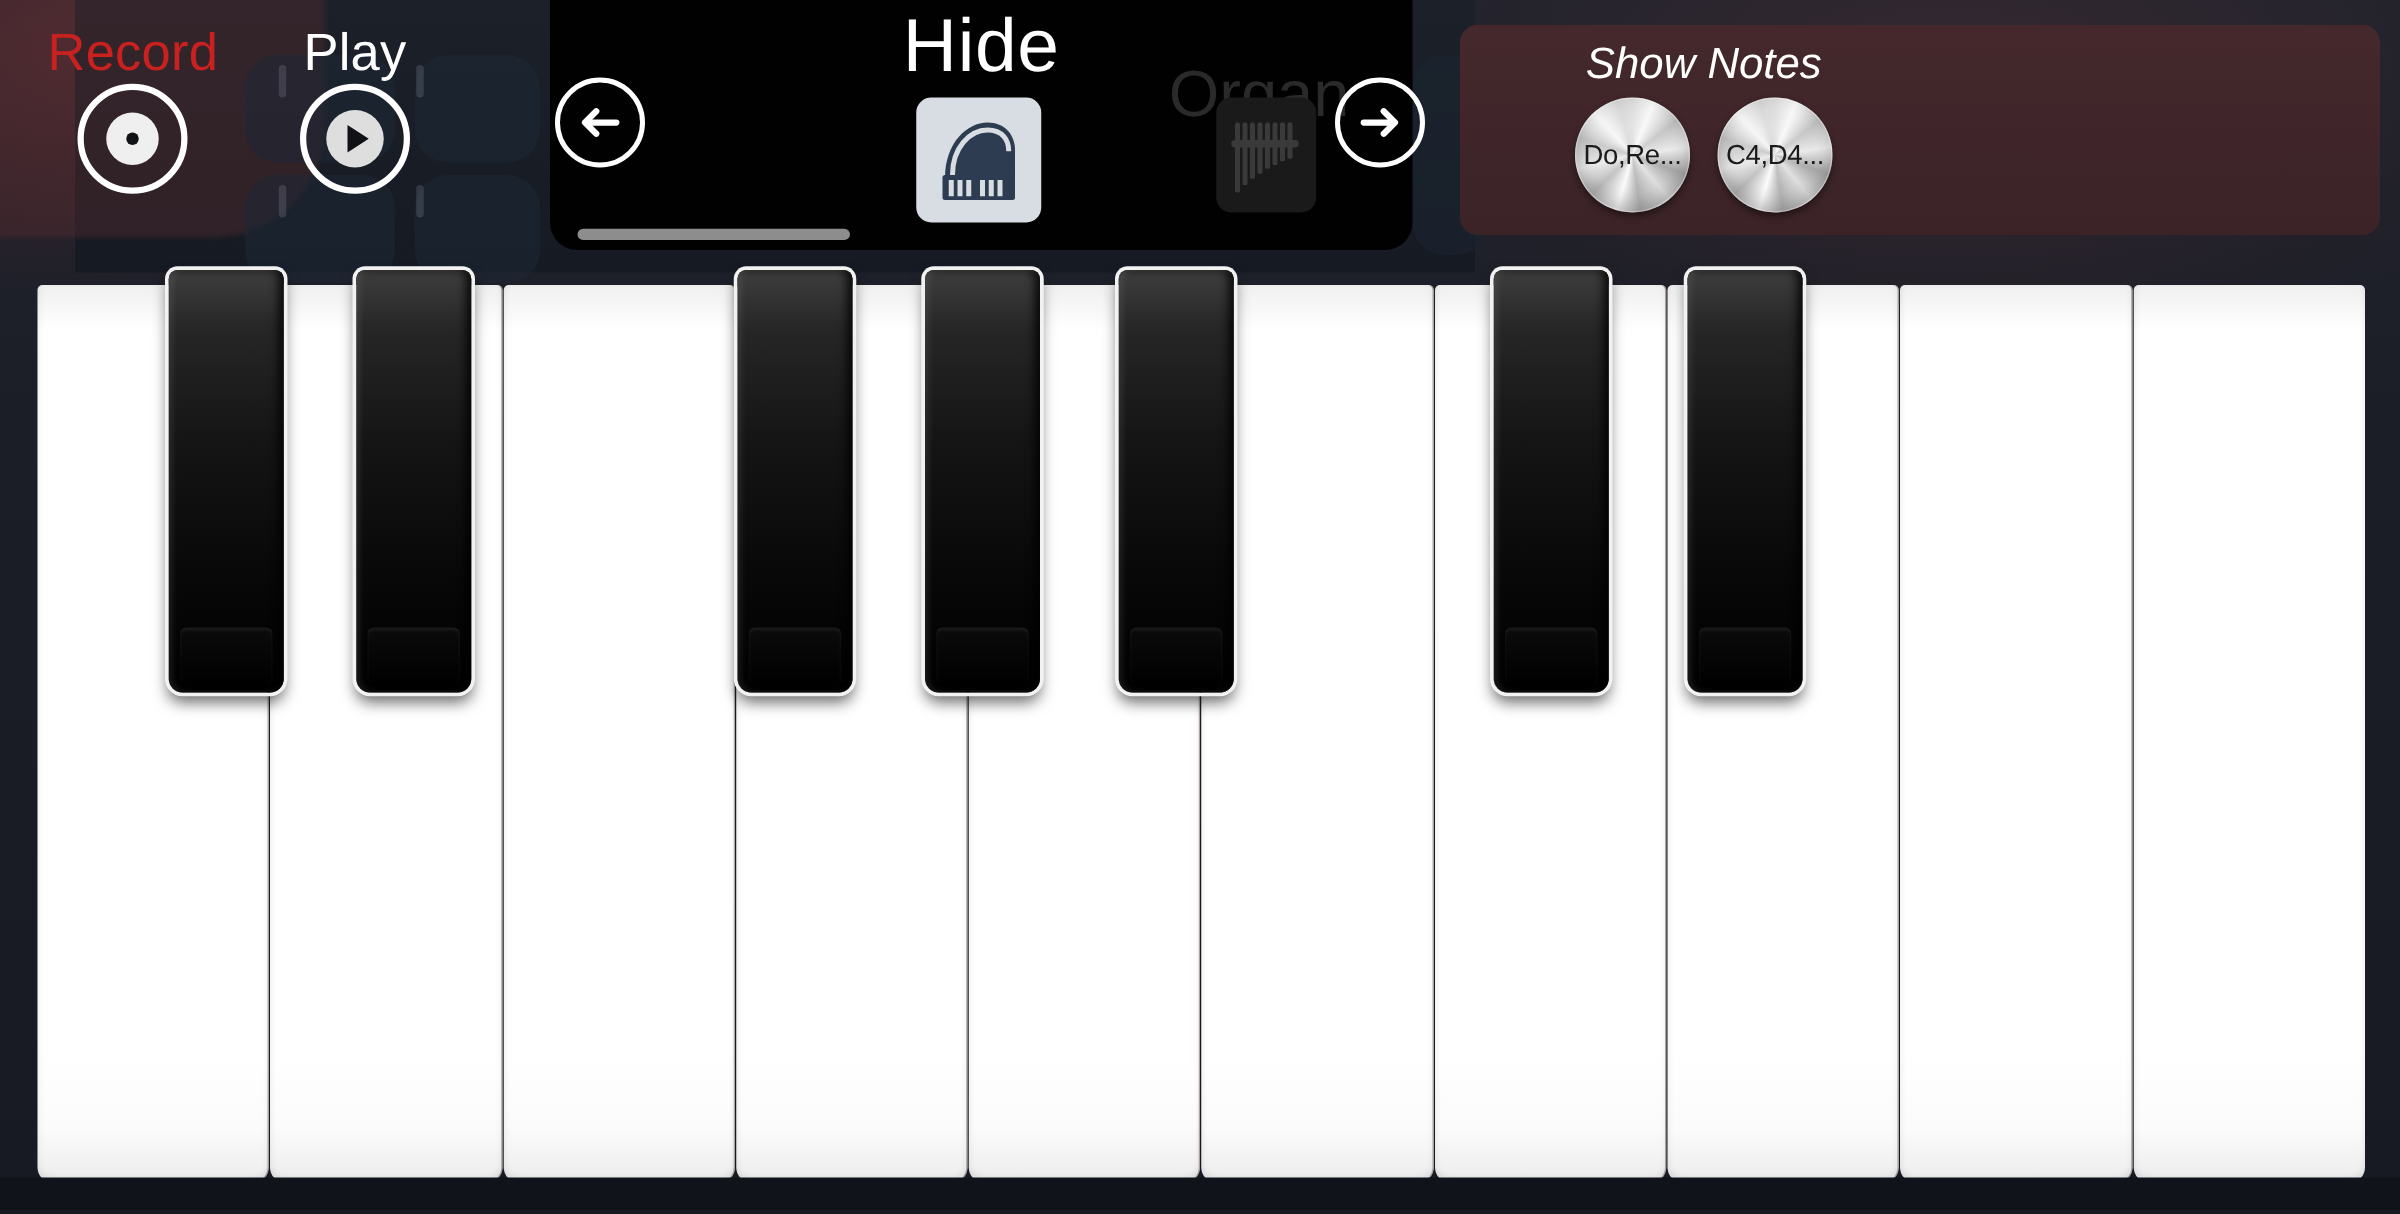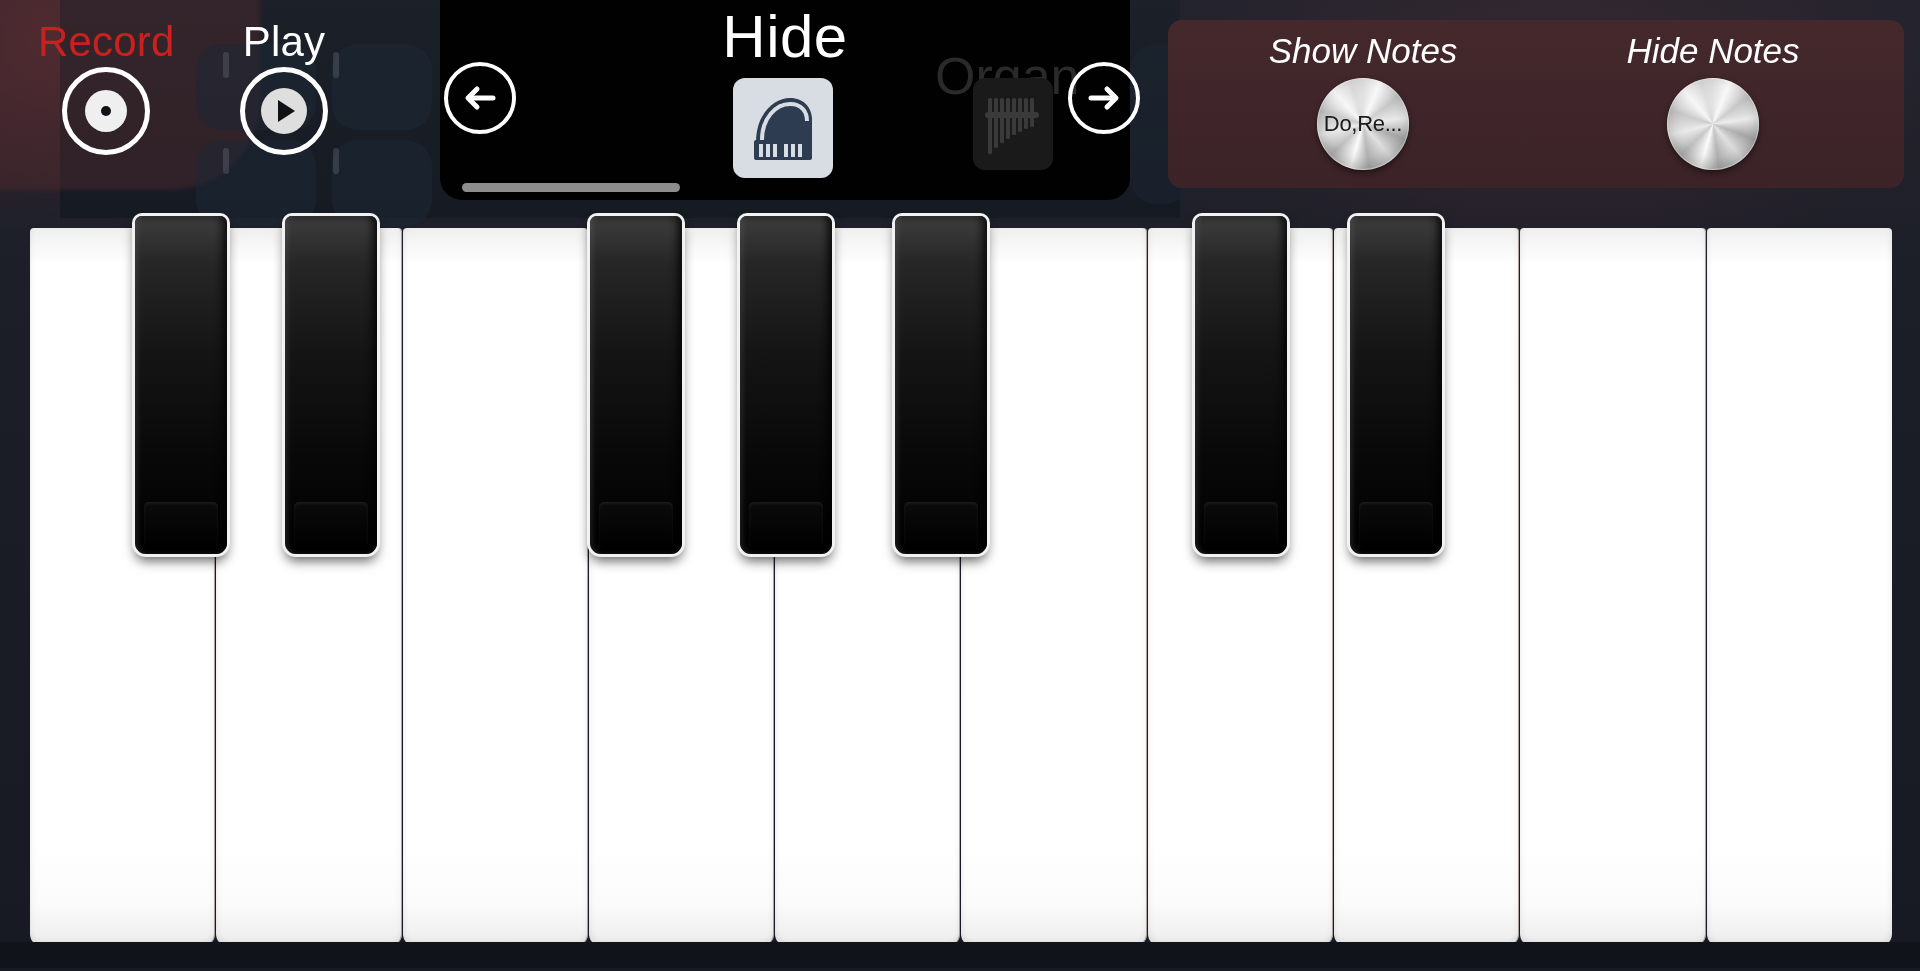--- a/index.html
+++ b/index.html
@@ -434,31 +434,26 @@
   </div>
 
   <div id="notes-panel">
 
     <div class="notes-group show">
       <div class="notes-label">Show Notes</div>
       <div class="knob-row">
         <div class="knob">
           <span class="knob-text">Do,Re...</span>
         </div>
-      </div>
-    </div>
-
-    <div class="notes-group hide">
-      <div class="notes-label">Hide Notes</div>
-      <div class="knob-row">
         <div class="knob">
-          <span class="knob-text"></span>
+          <span class="knob-text">C4,D4...</span>
         </div>
       </div>
     </div>
+
   </div>
 
   <div id="keyboard">
     <div class="white-keys" id="white-keys">
         <div class="white-key"></div>
         <div class="white-key"></div>
         <div class="white-key"></div>
         <div class="white-key"></div>
         <div class="white-key"></div>
         <div class="white-key"></div>

